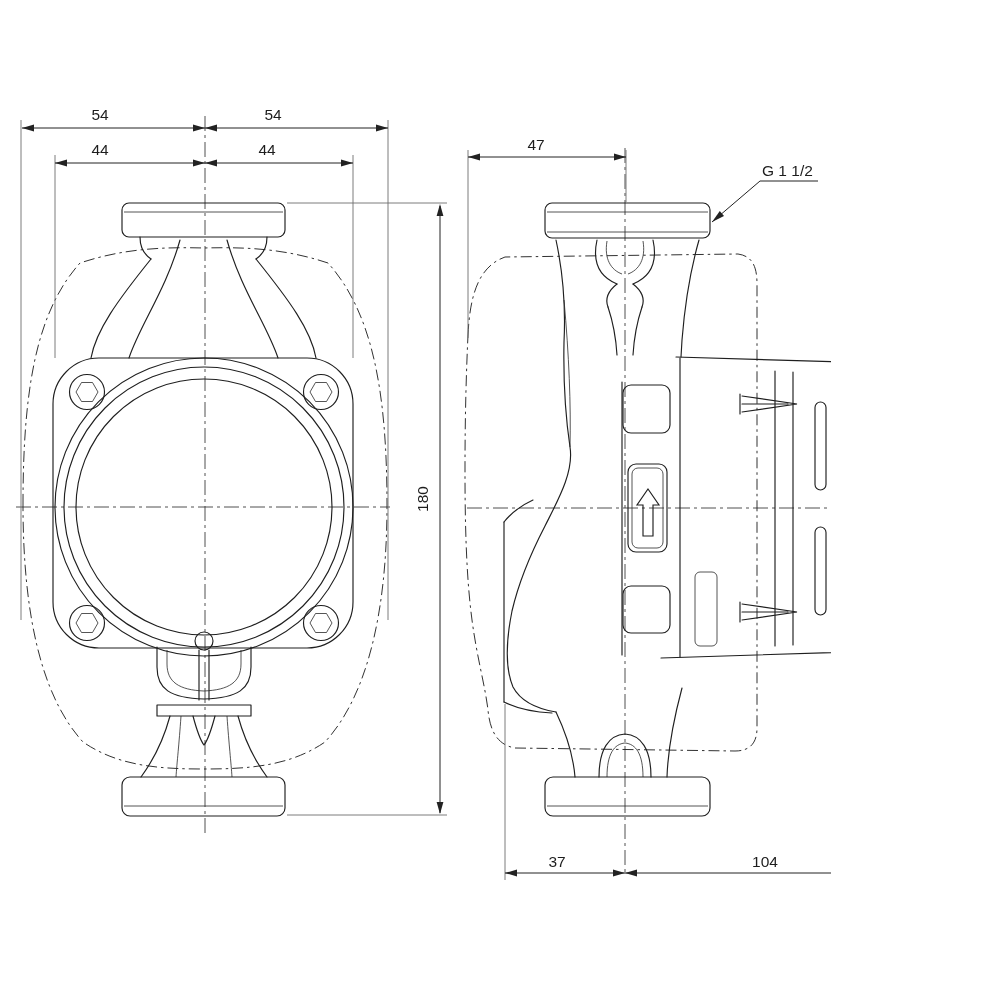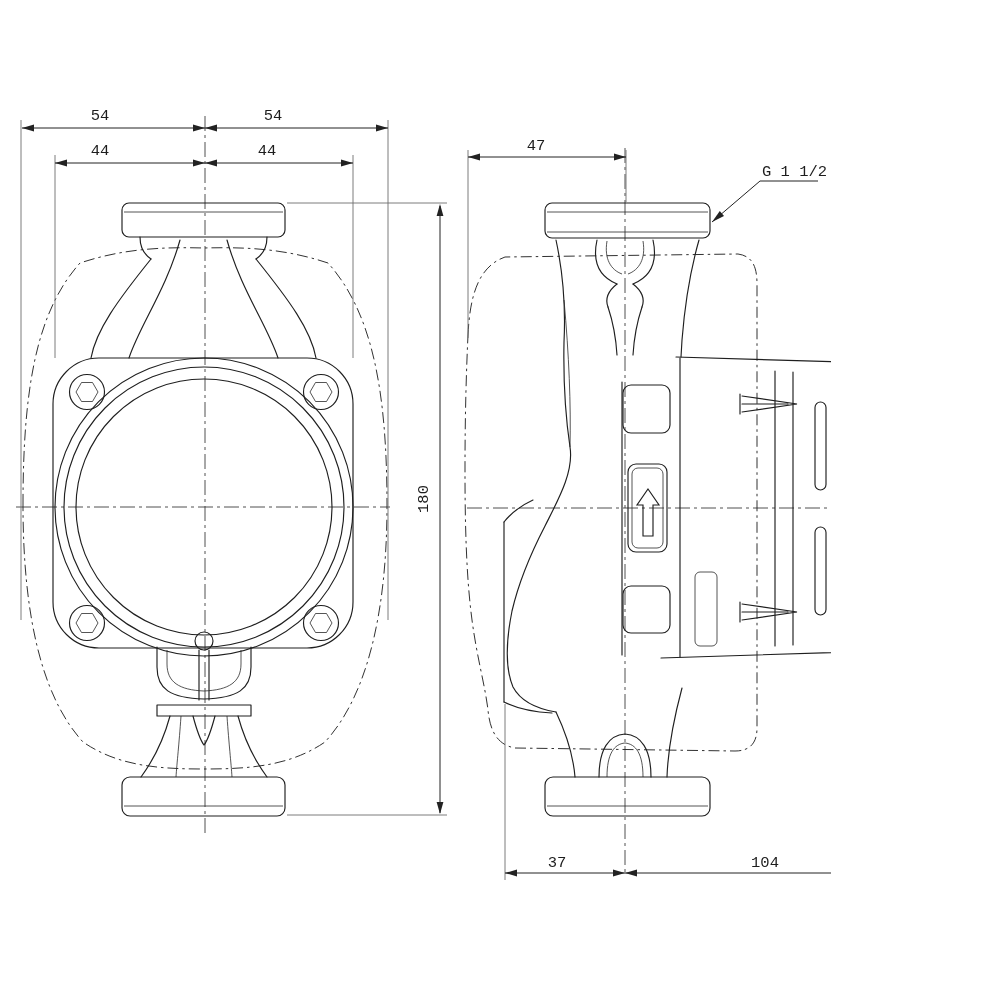--- a/index.html
+++ b/index.html
@@ -1,17 +1,17 @@
 <!DOCTYPE html>
 <html><head>
 <meta charset="utf-8">
 <style>
   html,body{margin:0;padding:0;background:#ffffff;}
   .canvas{position:relative;width:831px;height:1000px;background:#fff;overflow:hidden;
-          font-family:Liberation Mono, monospace;}
+          font-family:Liberation Sans, sans-serif;}
   svg{position:absolute;left:0;top:0;}
   .ln  {stroke:#1f1f1f;stroke-width:1.15;fill:none;stroke-linecap:round;}
   .thin{stroke:#2a2a2a;stroke-width:0.8;fill:none;}
   .ext {stroke:#6e6e6e;stroke-width:0.9;fill:none;}
   .dim {stroke:#222222;stroke-width:1;fill:none;}
   .cl  {stroke:#3c3c3c;stroke-width:0.9;fill:none;stroke-dasharray:15 4 3 4;}
   .ins {stroke:#262626;stroke-width:0.95;fill:none;stroke-dasharray:11 4 2.5 4;}
   .arr {fill:#222222;stroke:none;}
   text.dimtxt{font-size:15.5px;fill:#1d1d1d;}
 </style>

